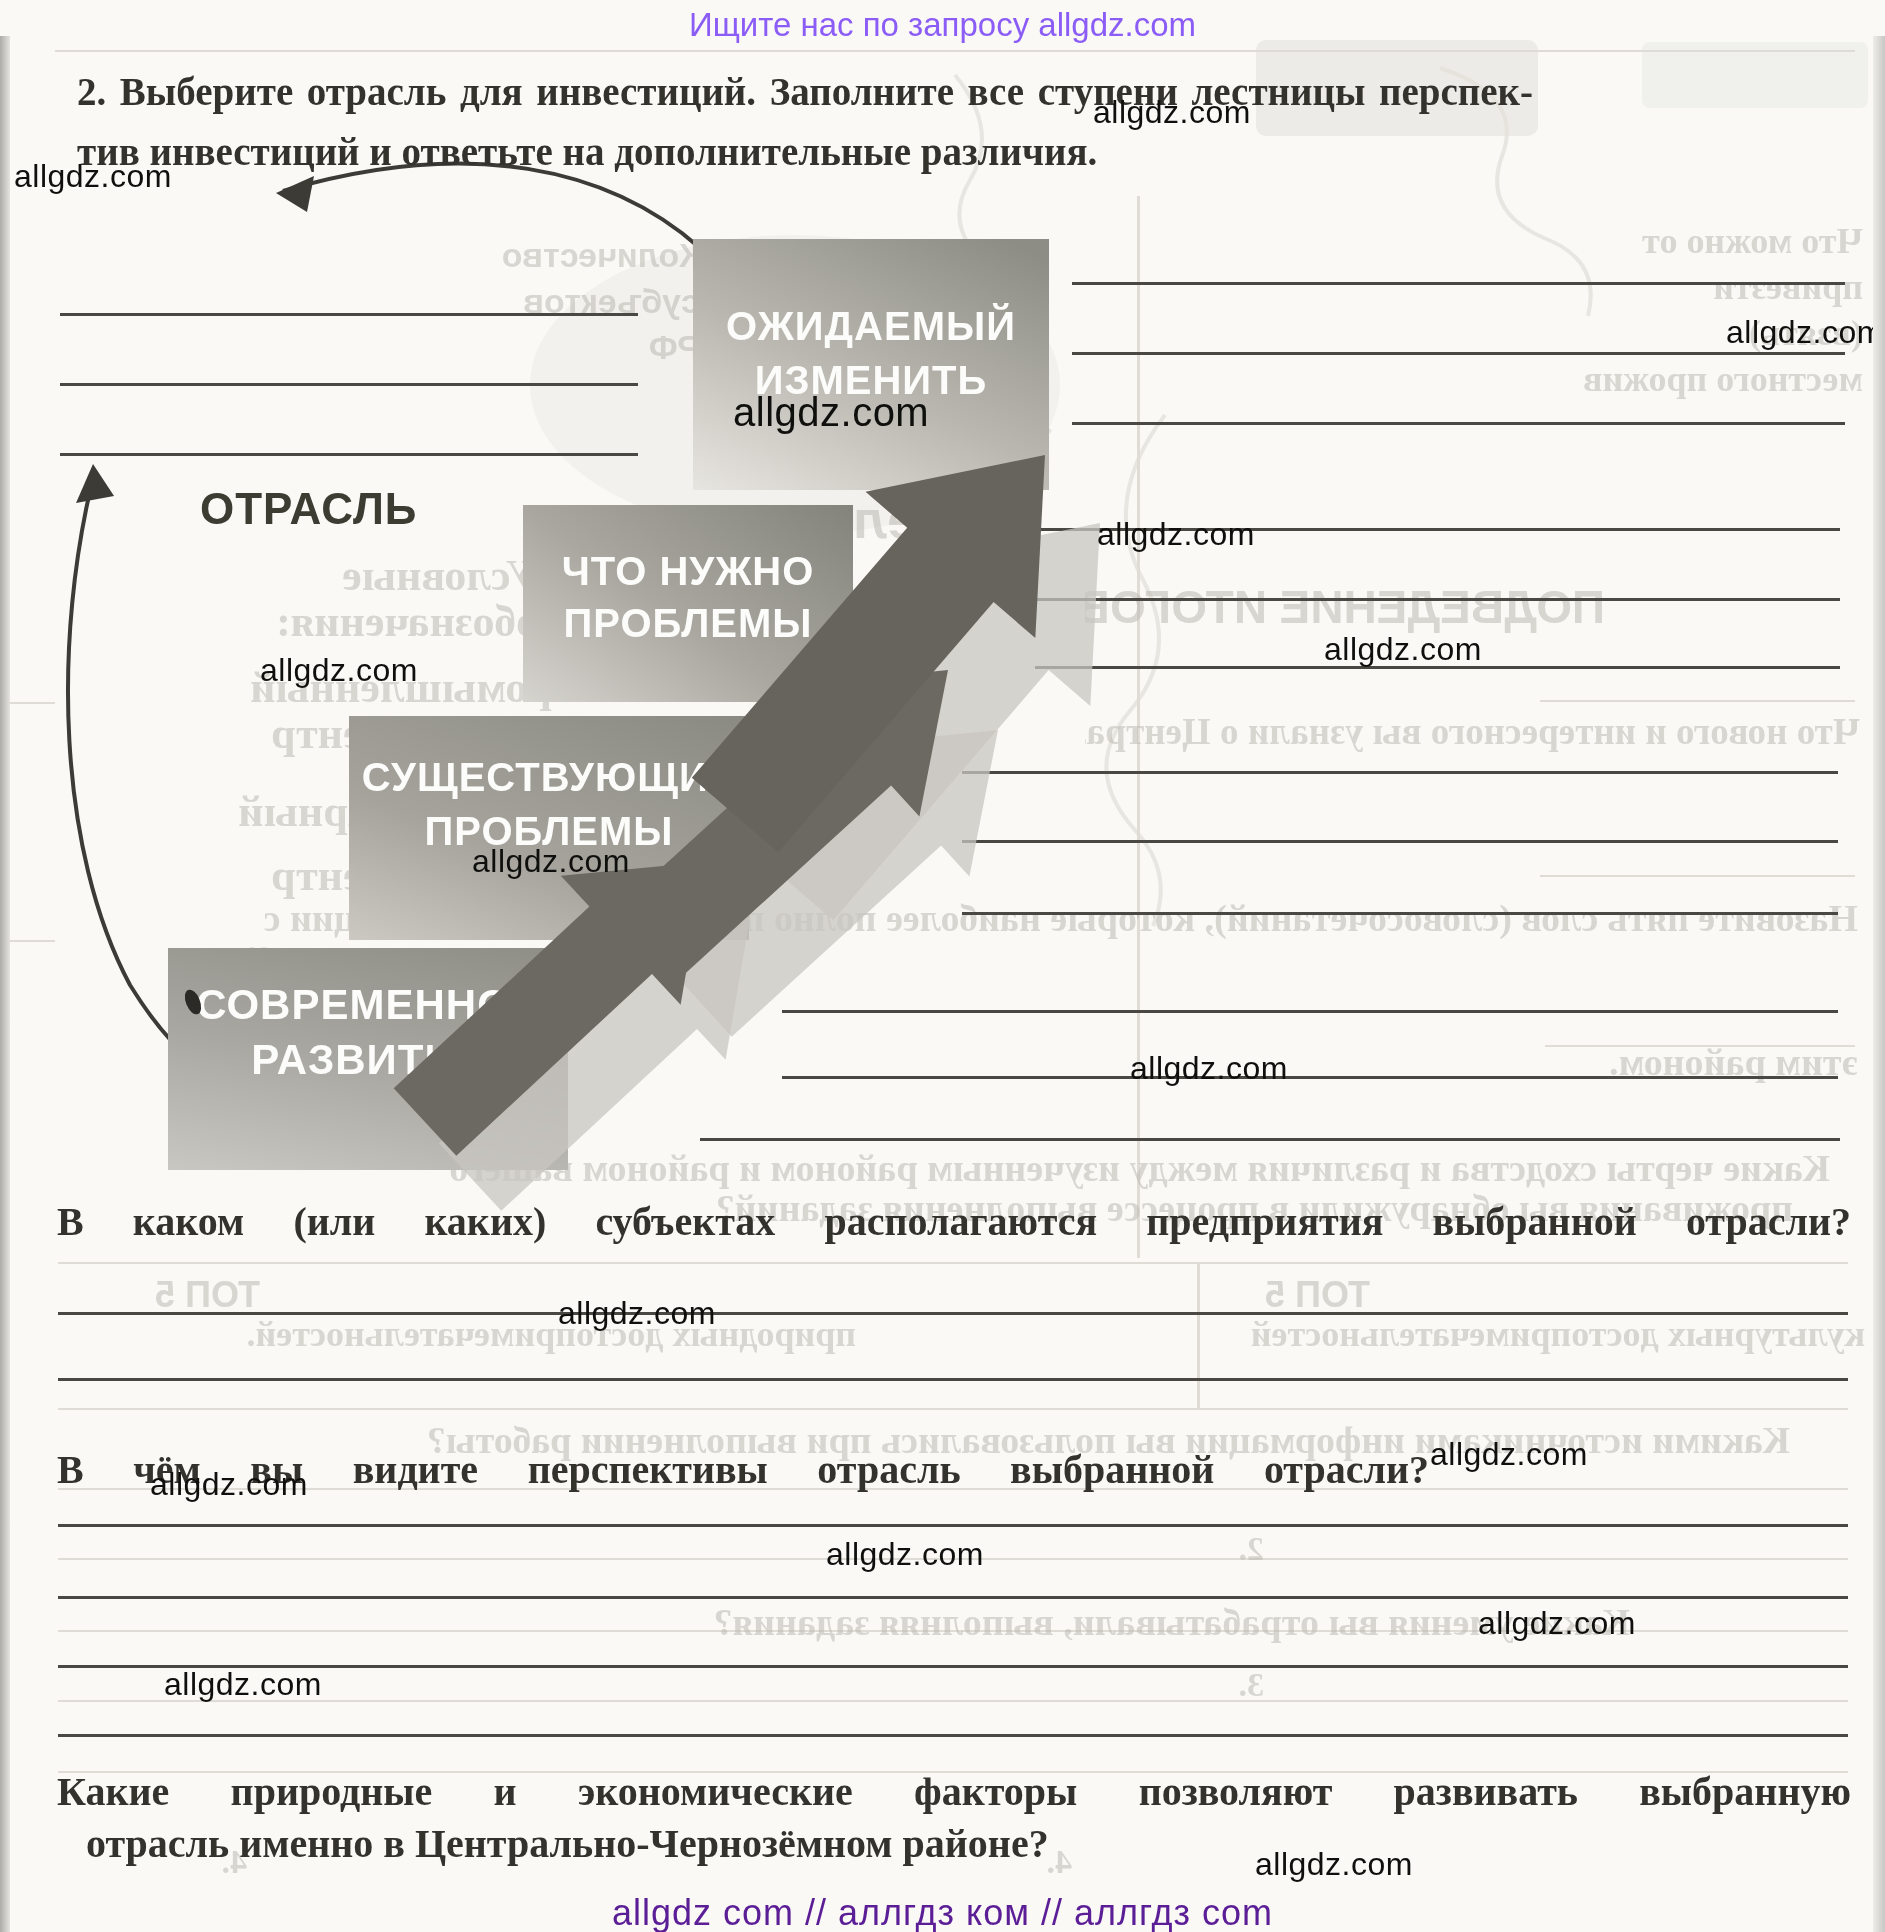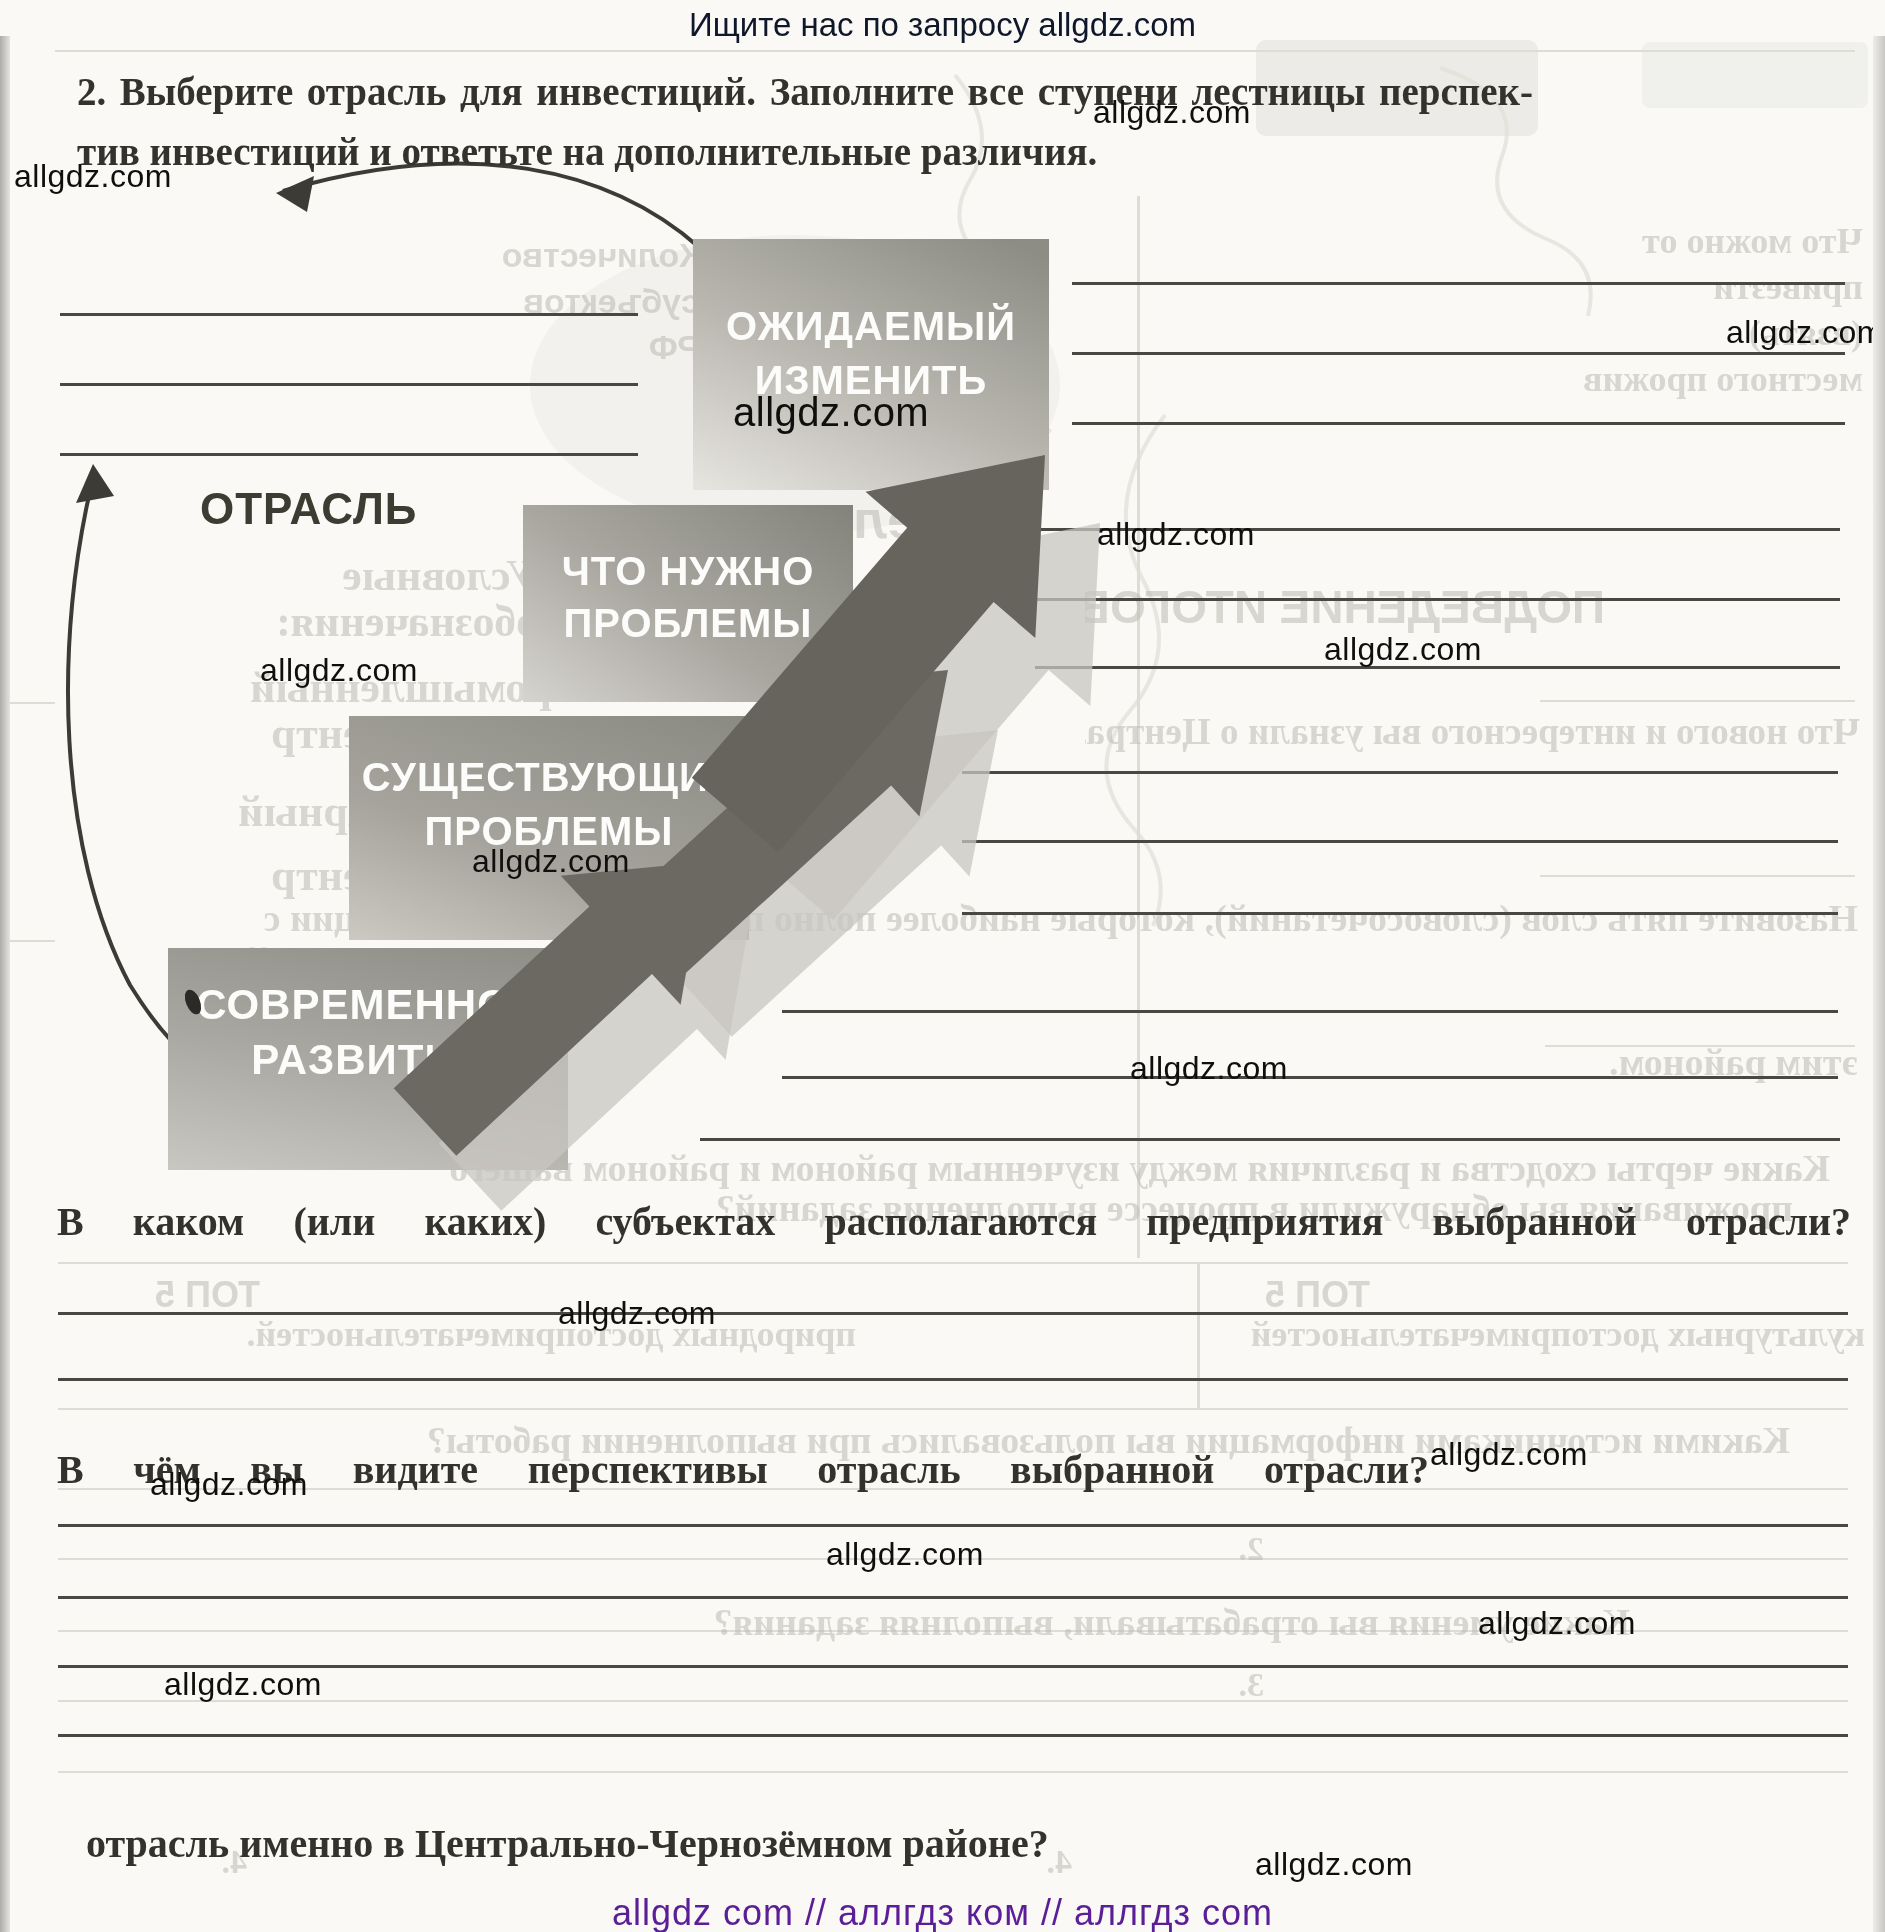--- a/index.html
+++ b/index.html
@@ -46,21 +46,21 @@
         font-weight:700;font-size:44px;color:#3c3c33;letter-spacing:1px;}
 </style>
 </head>
 <body>
 
 <div class="page">
 
   <div class="edge-left"></div>
   <div class="edge-right"></div>
 
-  <div class="promo" style="color: #0f172a;">Ищите нас по запросу allgdz.com</div>
+  <div class="promo" style="color: #8b5cf6;">Ищите нас по запросу allgdz.com</div>
 
   <svg class="svglayer" width="1885" height="1932">
     <ellipse cx="795" cy="385" rx="265" ry="150" fill="#edebe6" opacity="0.55"></ellipse>
     <rect x="1256" y="40" width="282" height="96" rx="10" fill="#d9d7d3" opacity="0.4"></rect>
     <rect x="1642" y="42" width="226" height="66" rx="8" fill="#dcdad6" opacity="0.3"></rect>
     <path d="M 955 75 q 45 55 15 105 q -30 50 25 92 q 48 32 28 82 q -18 46 28 78" fill="none" stroke="#e3e1db" stroke-width="4" opacity="0.8"></path>
     <path d="M 1440 68 q 85 28 62 88 q -20 55 42 82 q 58 22 44 78" fill="none" stroke="#e3e1db" stroke-width="4" opacity="0.8"></path>
     <path d="M 1165 415 q -65 85 -22 165 q 38 72 -14 132 q -48 58 6 118 q 40 44 18 96" fill="none" stroke="#e3e1db" stroke-width="4" opacity="0.8"></path>
   </svg>
 
@@ -106,20 +106,21 @@
     <ellipse cx="193" cy="1002" rx="7" ry="13" transform="rotate(-22 193 1002)" fill="#2b2a26"></ellipse>
   </svg>
 
   <div class="booktext task">
     <div class="just">2.  Выберите отрасль для инвестиций. Заполните все ступени лестницы перспек-</div>
     <div>тив инвестиций и ответьте на дополнительные различия.</div>
   </div>
 
   <div class="booktext q1 just">В каком (или каких) субъектах располагаются предприятия выбранной отрасли?</div>
   <div class="booktext q2 just">В чём вы видите перспективы отрасль выбранной отрасли?</div>
+  <div class="booktext q3a just">Какие природные и экономические факторы позволяют развивать выбранную</div>
   <div class="booktext q3b">отрасль именно в Центрально-Чернозёмном районе?</div>
 
   <div class="footer" style="color: rgb(91, 30, 150);">allgdz com  //  аллгдз ком  //  аллгдз com</div>
 <div class="line" style="left: 60px; top: 313px; width: 578px;"></div>
     <div class="line" style="left: 60px; top: 383px; width: 578px;"></div>
     <div class="line" style="left: 60px; top: 453px; width: 578px;"></div>
     <div class="line" style="left: 1072px; top: 282px; width: 773px;"></div>
     <div class="line" style="left: 1072px; top: 352px; width: 773px;"></div>
     <div class="line" style="left: 1072px; top: 422px; width: 773px;"></div>
     <div class="line" style="left: 1035px; top: 528px; width: 805px;"></div>

